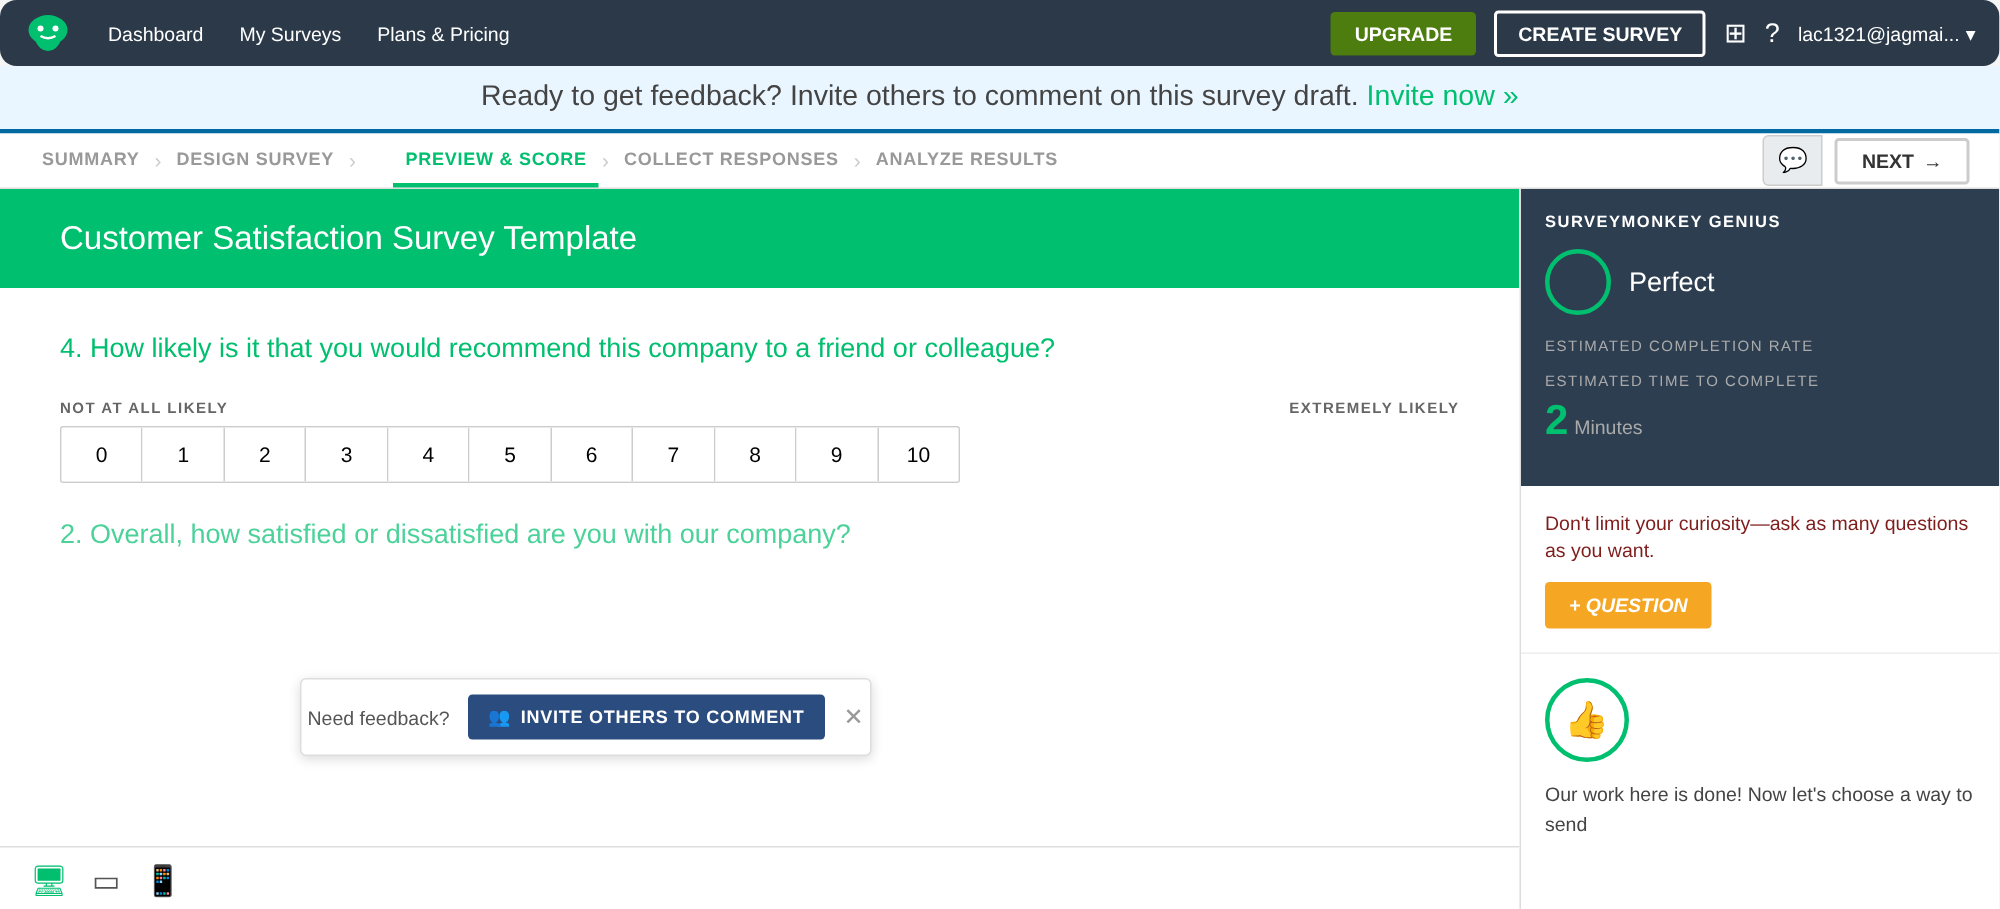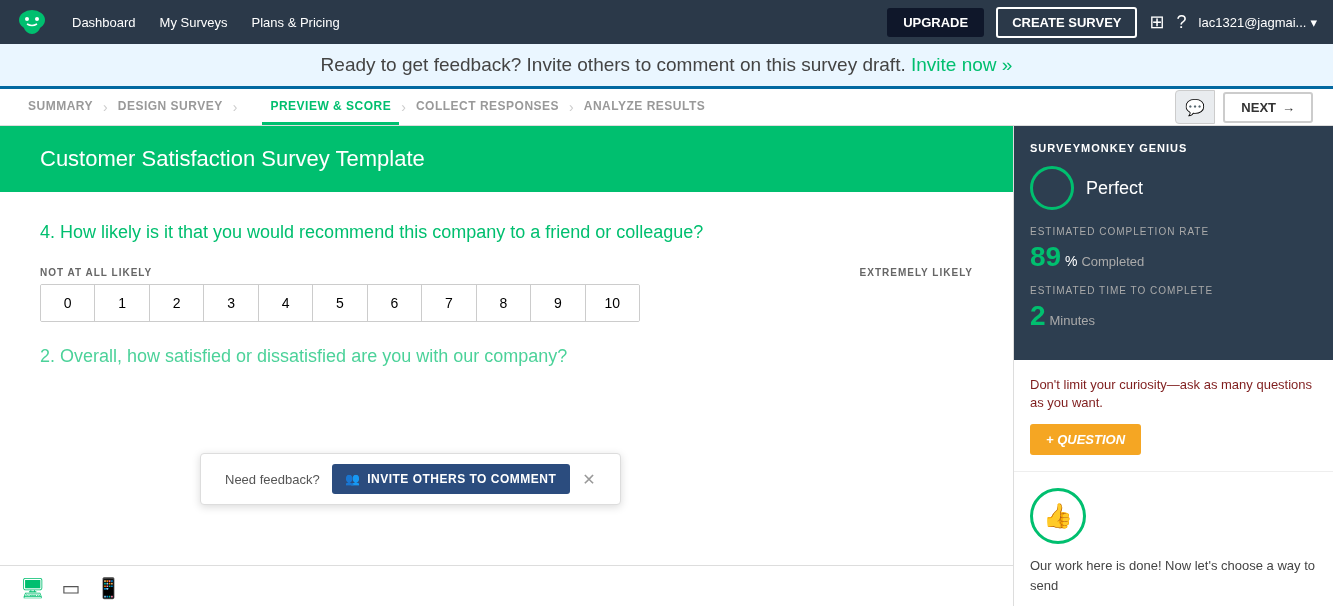--- a/index.html
+++ b/index.html
@@ -6,28 +6,29 @@
     body { font-family: 'Helvetica Neue', Arial, sans-serif; font-size: 14px; background: #f5f5f5; overflow: hidden; }
 
     
     .top-nav {
       background: #2b3949;
       display: flex;
       align-items: center;
       padding: 0 16px;
       height: 44px;
       gap: 24px;
+      border-radius: 11px;
     }
     .top-nav .logo { display: flex; align-items: center; }
     .logo svg { width: 32px; height: 32px; }
     .nav-links { display: flex; gap: 24px; flex: 1; }
     .nav-link { color: #fff; font-size: 13px; cursor: pointer; text-decoration: none; }
     .nav-actions { display: flex; align-items: center; gap: 12px; margin-left: auto; }
     .btn-upgrade {
-      background: #0f172a;
+      background: #4d7c0f;
       color: #fff;
       border: none;
       padding: 7px 16px;
       font-size: 13px;
       font-weight: 700;
       border-radius: 3px;
       cursor: pointer;
     }
     .btn-create-survey {
       background: transparent;
@@ -204,21 +205,21 @@
     
     .feedback-popup {
       position: absolute;
       bottom: 60px;
       left: 200px;
       background: #fff;
       border: 1px solid #ddd;
       border-radius: 4px;
       display: flex;
       align-items: center;
-      padding: 10px 24px;
+      padding: 10px 4px;
       gap: 12px;
       box-shadow: 0 2px 8px rgba(0,0,0,0.15);
       z-index: 100;
     }
     .feedback-label { font-size: 13px; color: #555; }
     .btn-invite-others {
       background: #2b4c7e;
       color: #fff;
       border: none;
       padding: 8px 14px;
@@ -435,25 +436,20 @@
   <div class="right-panel">
 
     <div class="genius-panel">
       <div class="genius-title">SURVEYMONKEY GENIUS</div>
       <div class="genius-score">
         <div class="score-circle"></div>
         <span class="score-label">Perfect</span>
       </div>
       <div class="stat-row">
         <div class="stat-title">ESTIMATED COMPLETION RATE</div>
-        <div class="stat-value">
-          <span class="big-num">89</span>
-          <span>%</span>
-          <span class="completed-text">Completed</span>
-        </div>
       </div>
       <div class="stat-row">
         <div class="stat-title">ESTIMATED TIME TO COMPLETE</div>
         <div class="stat-value">
           <span class="big-num">2</span>
           <span class="minutes-text">Minutes</span>
         </div>
       </div>
     </div>
 

